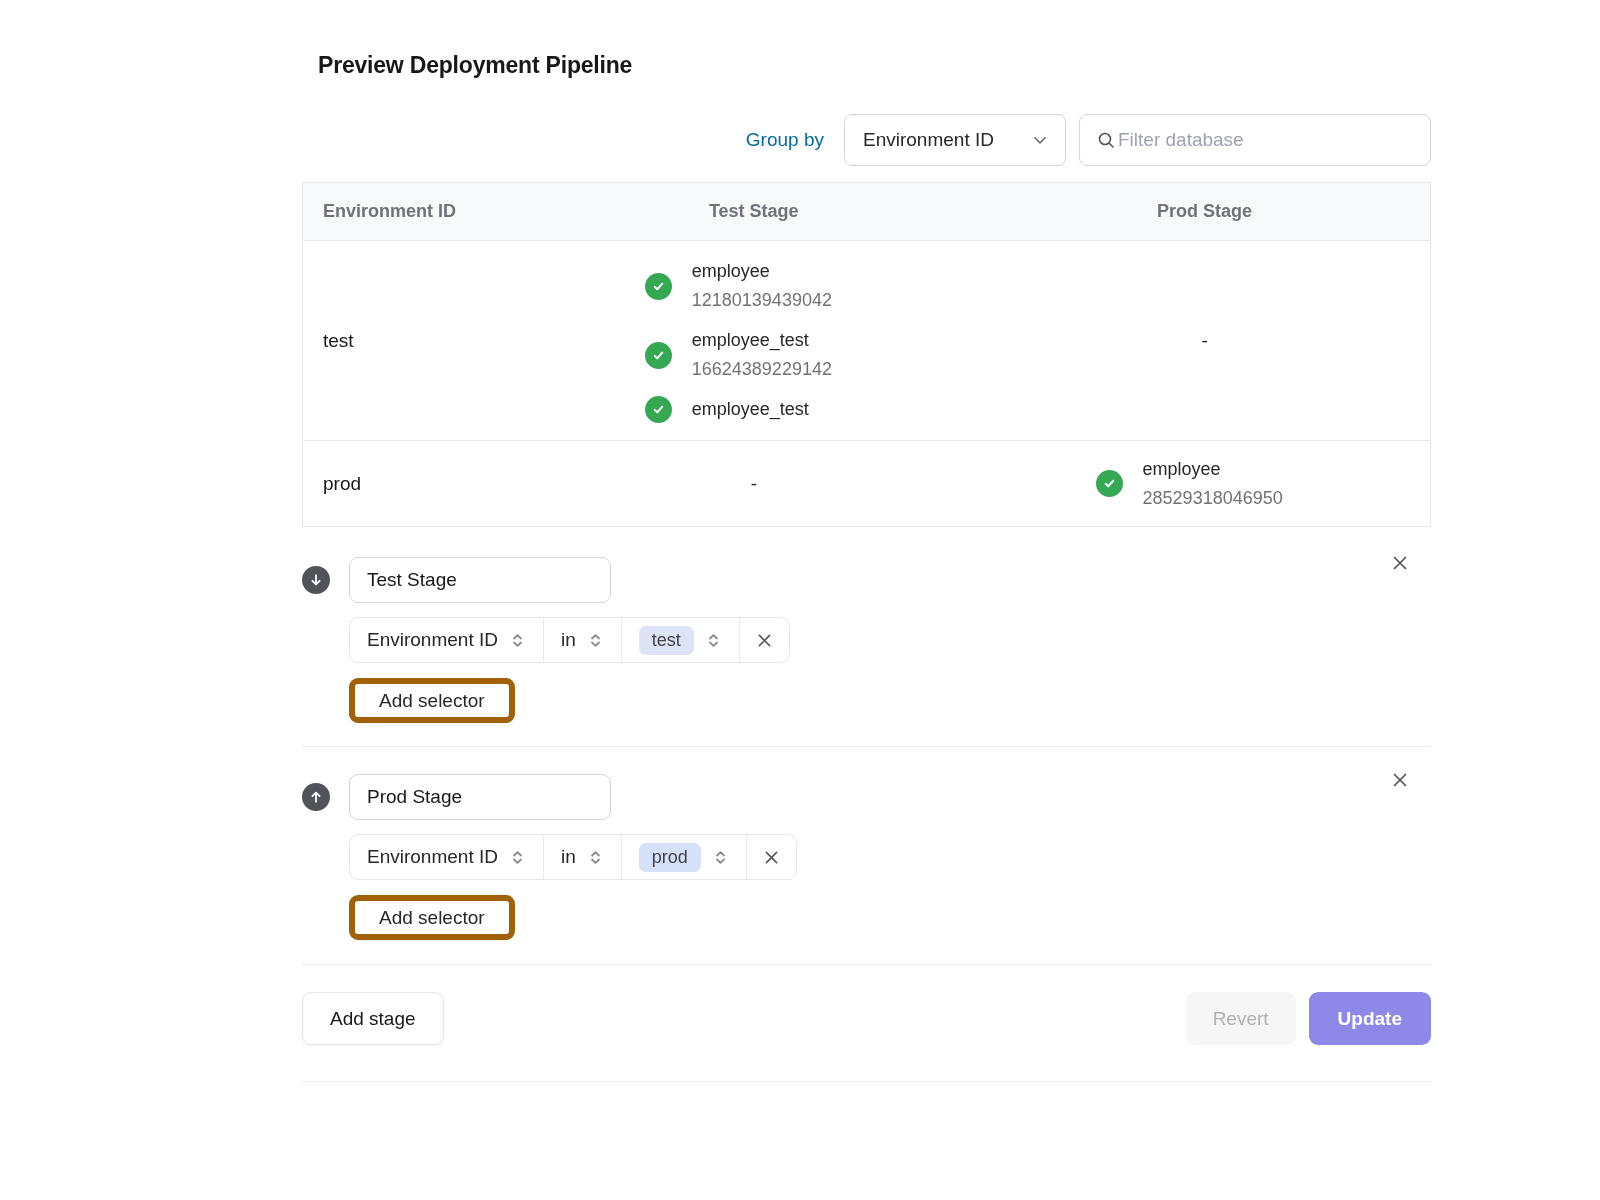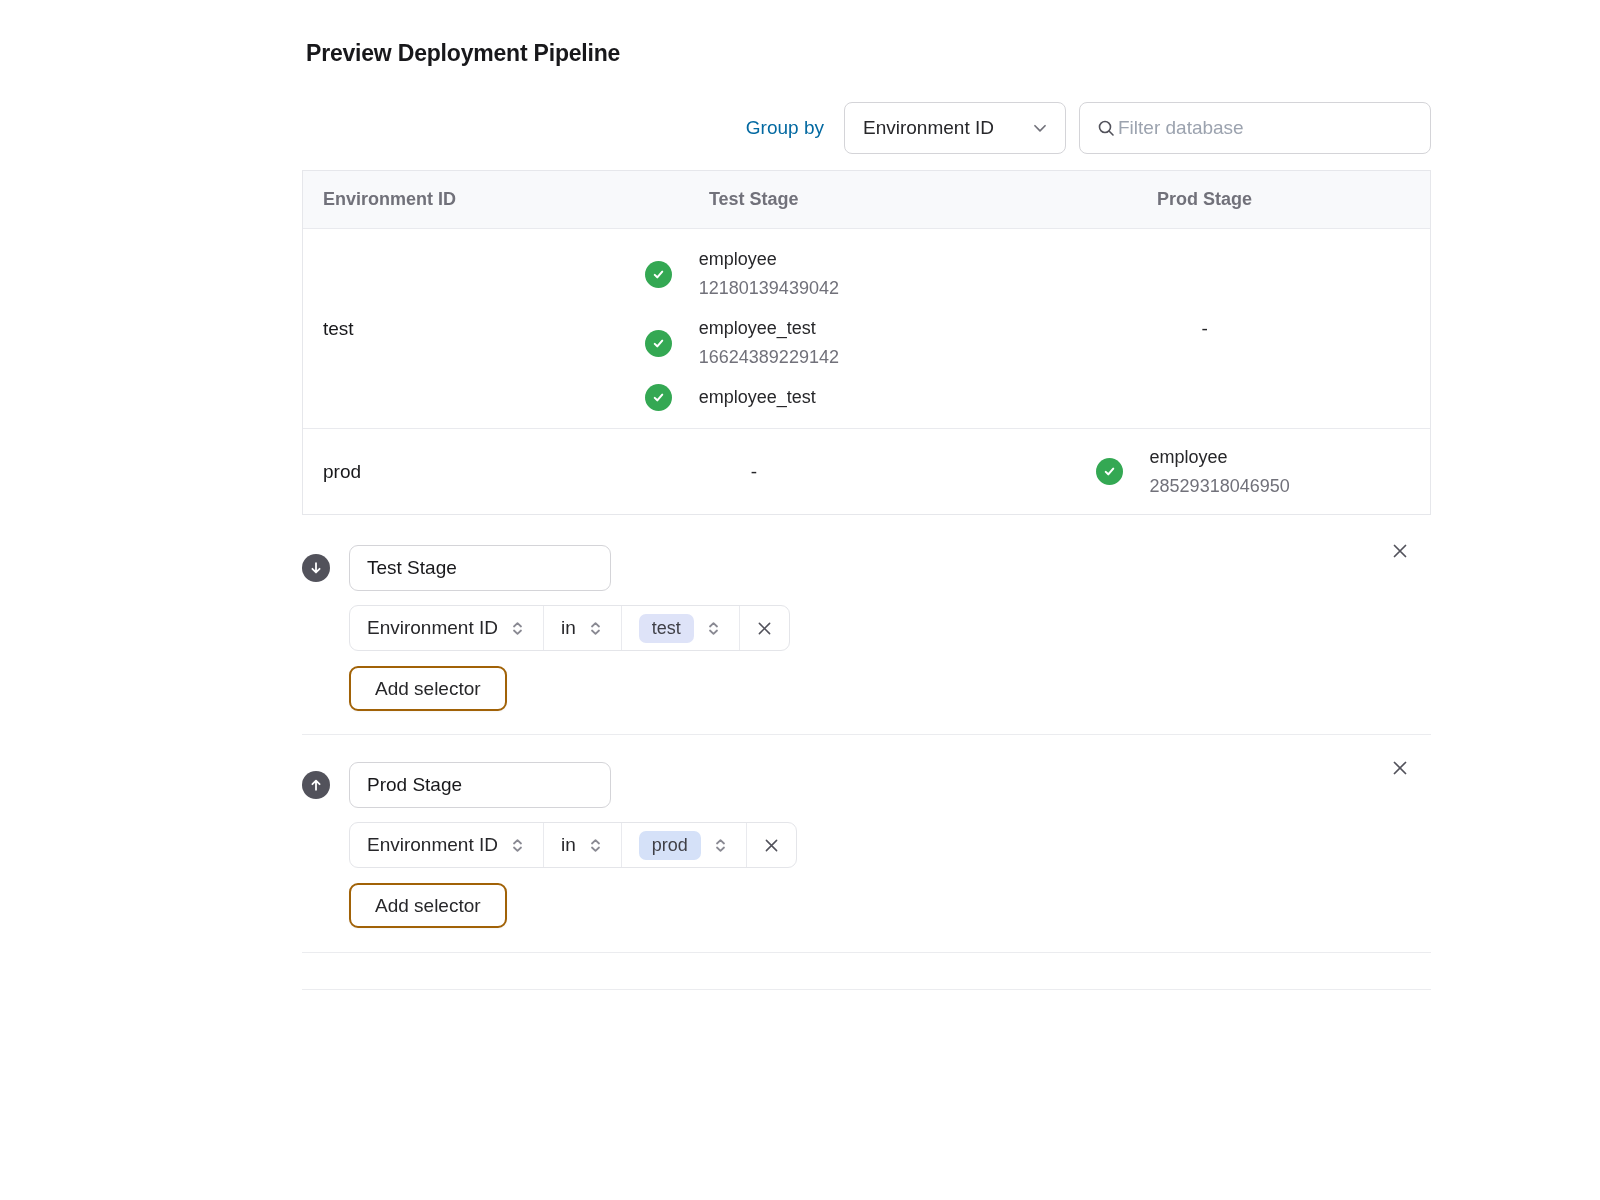--- a/index.html
+++ b/index.html
@@ -5,21 +5,21 @@
   * { box-sizing: border-box; }
   html, body { margin: 0; padding: 0; background: #ffffff; }
   body {
     width: 1600px; height: 1200px; overflow: hidden;
     font-family: "Liberation Sans", sans-serif;
     color: #1c1c1e;
   }
   .content { margin-left: 302px; width: 1129px; position: relative; }
 
   .page-title {
-    margin: 4px; padding-top: 35px;
+    margin: 16px; padding-top: 35px;
     font-size: 23px; font-weight: 700; color: #18181b; letter-spacing: -0.2px;
     line-height: 29px;
   }
 
   
   .toolbar { margin-top: 34px; display: flex; align-items: center; justify-content: flex-end; }
   .group-by-label { font-size: 19px; color: #0369a1; margin-right: 20px; }
   .dropdown {
     width: 222px; height: 52px; background: #fff;
     border: 1px solid #d4d4d8; border-radius: 8px;
@@ -43,21 +43,21 @@
   .thead { background: #f8f9fb; height: 57px; align-items: center; }
   .th { font-size: 18px; font-weight: 600; color: #71717a; text-align: center; }
   .th.left { text-align: left; padding-left: 20px; }
   .tr { border-top: 1px solid #e9eaee; }
   .tr.row-test { height: 200px; }
   .tr.row-prod { height: 86px; }
   .td { display: flex; align-items: center; justify-content: center; }
   .td.env { justify-content: flex-start; padding-left: 20px; font-size: 19px; color: #18181b; }
   .td.dash { font-size: 19px; color: #27272a; }
   .entries { display: flex; flex-direction: column; align-items: flex-start; gap: 11px; }
-  .entry { display: flex; align-items: center; gap: 27px; width: 218px; }
+  .entry { display: flex; align-items: center; gap: 20px; width: 218px; }
   .check-circle {
     width: 27px; height: 27px; border-radius: 50%; flex: none;
     display: flex; align-items: center; justify-content: center;
   }
   .entry-text { display: flex; flex-direction: column; }
   .db-name { font-size: 18px; color: #27272a; line-height: 29px; }
   .db-version { font-size: 18px; color: #71717a; line-height: 29px; }
 
   
   .section-title {
@@ -88,21 +88,21 @@
   .seg {
     display: flex; align-items: center; gap: 11px; padding: 0 17px;
     font-size: 19px; color: #27272a; border-right: 1px solid #e9eaee; cursor: pointer;
   }
   .seg:last-child { border-right: none; }
   .seg .updown { line-height: 0; }
   .pill { border-radius: 7px; padding: 4px 13px; font-size: 18px; color: #3f3f46; }
   .seg-x { padding: 0 15px; }
   .add-selector {
     margin-left: 47px; margin-top: 15px; height: 45px; padding: 0 24px;
-    background: #fff; border: 2px solid #a16207; border-radius: 9px;
+    background: #fff; border: 6px solid #a16207; border-radius: 9px;
     font-size: 19px; color: #27272a; font-family: "Liberation Sans", sans-serif;
     cursor: pointer; box-shadow: 0 1px 2px rgba(0,0,0,0.04);
   }
   .divider { margin-top: 23px; border-top: 1px solid #ebecef; }
   .divider.after-stage2 { margin-top: 24px; }
   .divider.bottom { margin-top: 36px; }
 
   
   .footer { margin-top: 27px; display: flex; align-items: center; }
   .btn {
@@ -311,16 +311,21 @@
               <path d="M3.7 3.7l8.6 8.6M12.3 3.7l-8.6 8.6" stroke="#52525b" stroke-width="1.3" stroke-linecap="round"></path>
             </svg>
         </div>
       </div>
     </div>
     <button class="add-selector">Add selector</button>
   </section>
 
   <div class="divider after-stage2"></div>
 
+  <div class="footer">
+    <button class="btn add-stage">Add stage</button>
+    <button class="btn revert">Revert</button>
+    <button class="btn update" style="background: rgb(142, 136, 233);">Update</button>
+  </div>
 
   <div class="divider bottom"></div>
 
 </div>
 
 </body></html>

